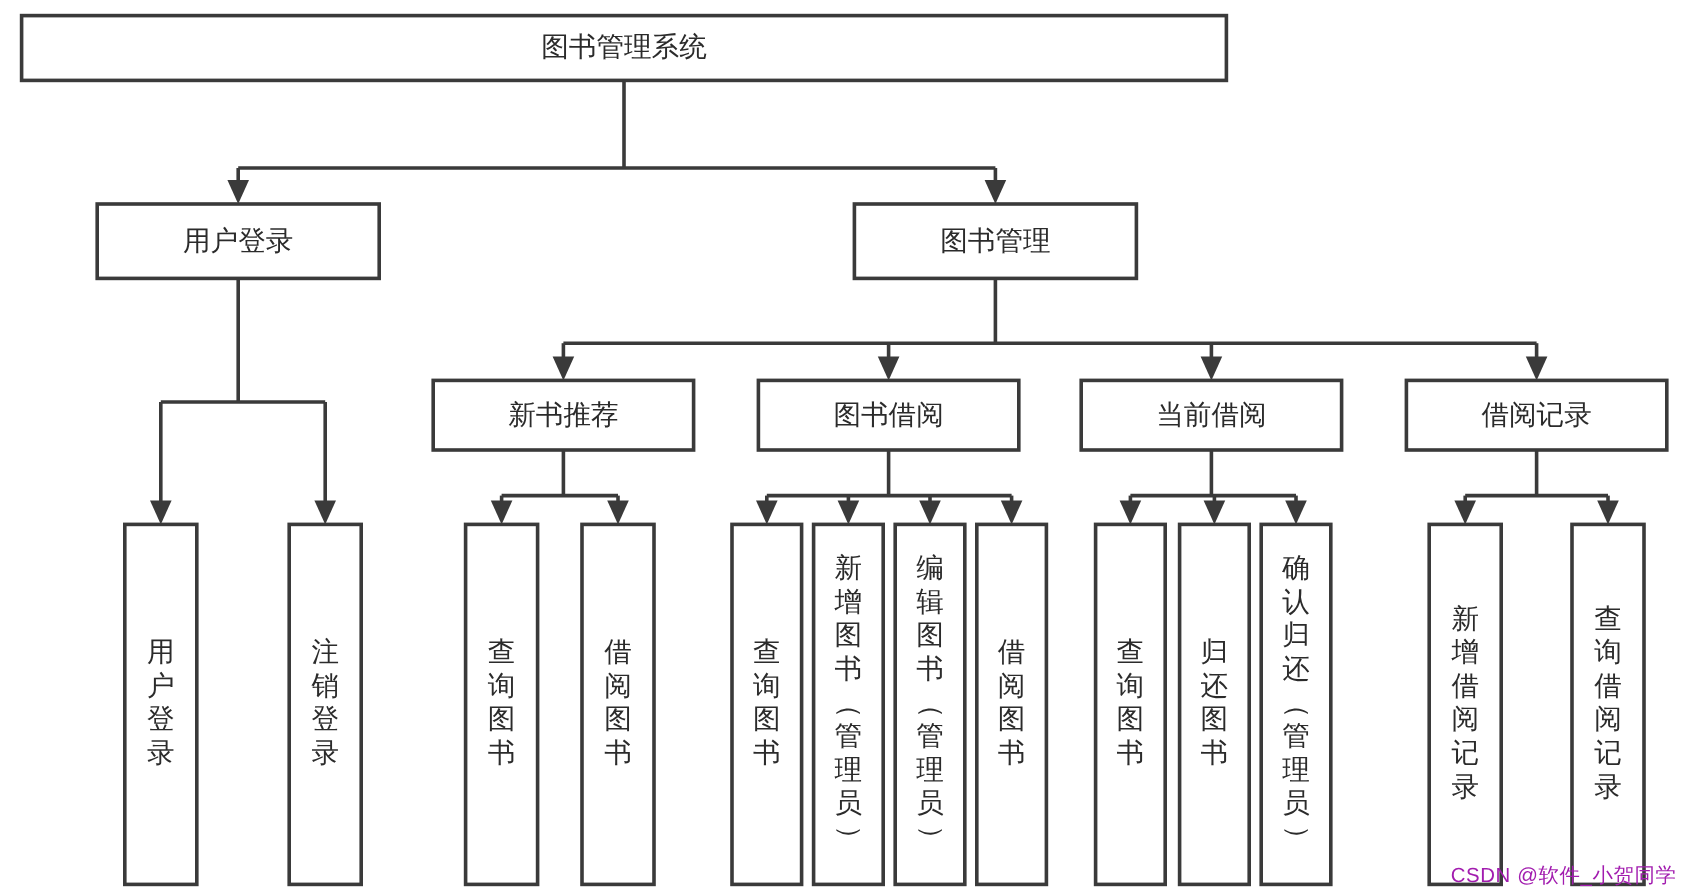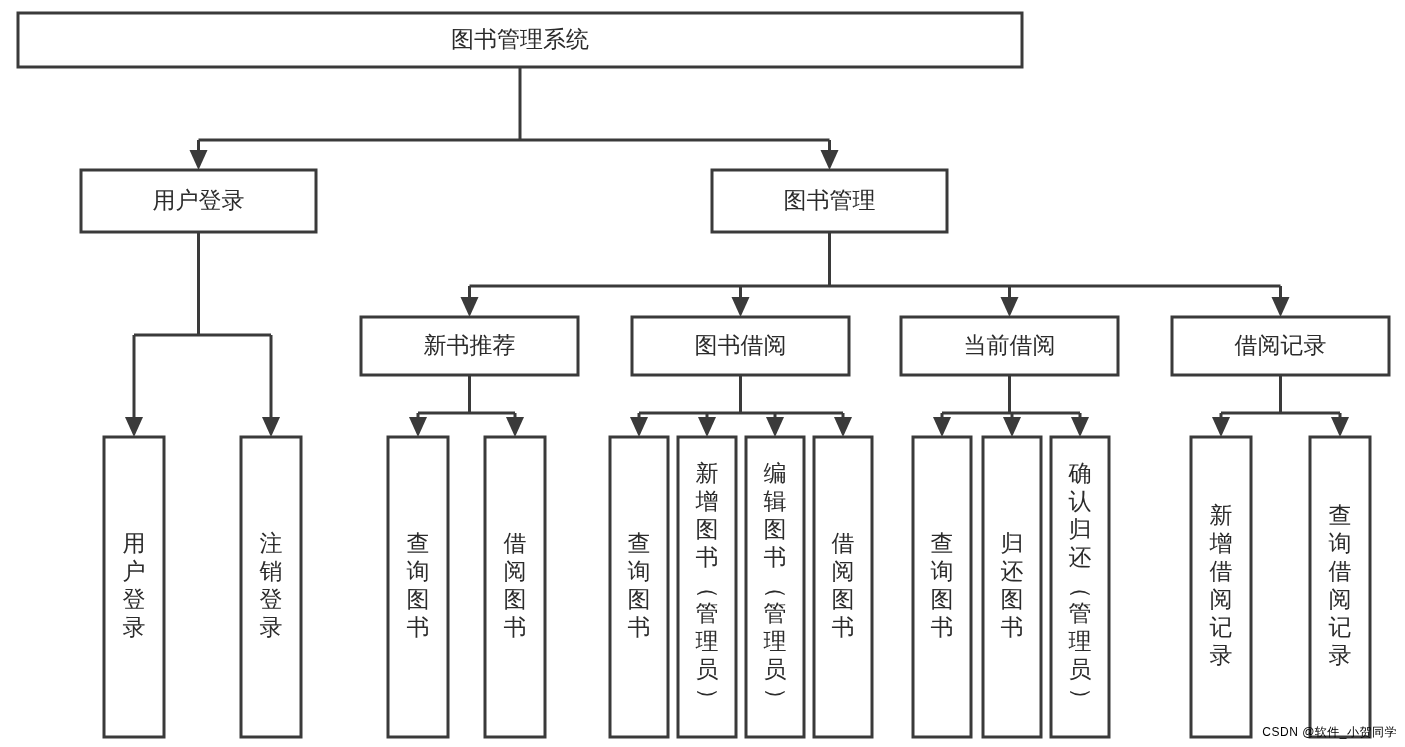--- a/index.html
+++ b/index.html
@@ -52,22 +52,22 @@
     font-size: 23px;
     fill: #2b2b2b;
     text-anchor: middle;
     dominant-baseline: middle;
   }
   .watermark-text {
     position: absolute;
     right: 8px;
     bottom: 6px;
     font-family: "Liberation Sans", "DejaVu Sans", sans-serif;
-    font-size: 12px;
-    color: #000000;
+    font-size: 17px;
+    color: #a21caf;
     letter-spacing: 0.5px;
     white-space: nowrap;
     user-select: none;
   }
 </style>
 </head>
 <body>
 
 <div id="diagram-root">
 

